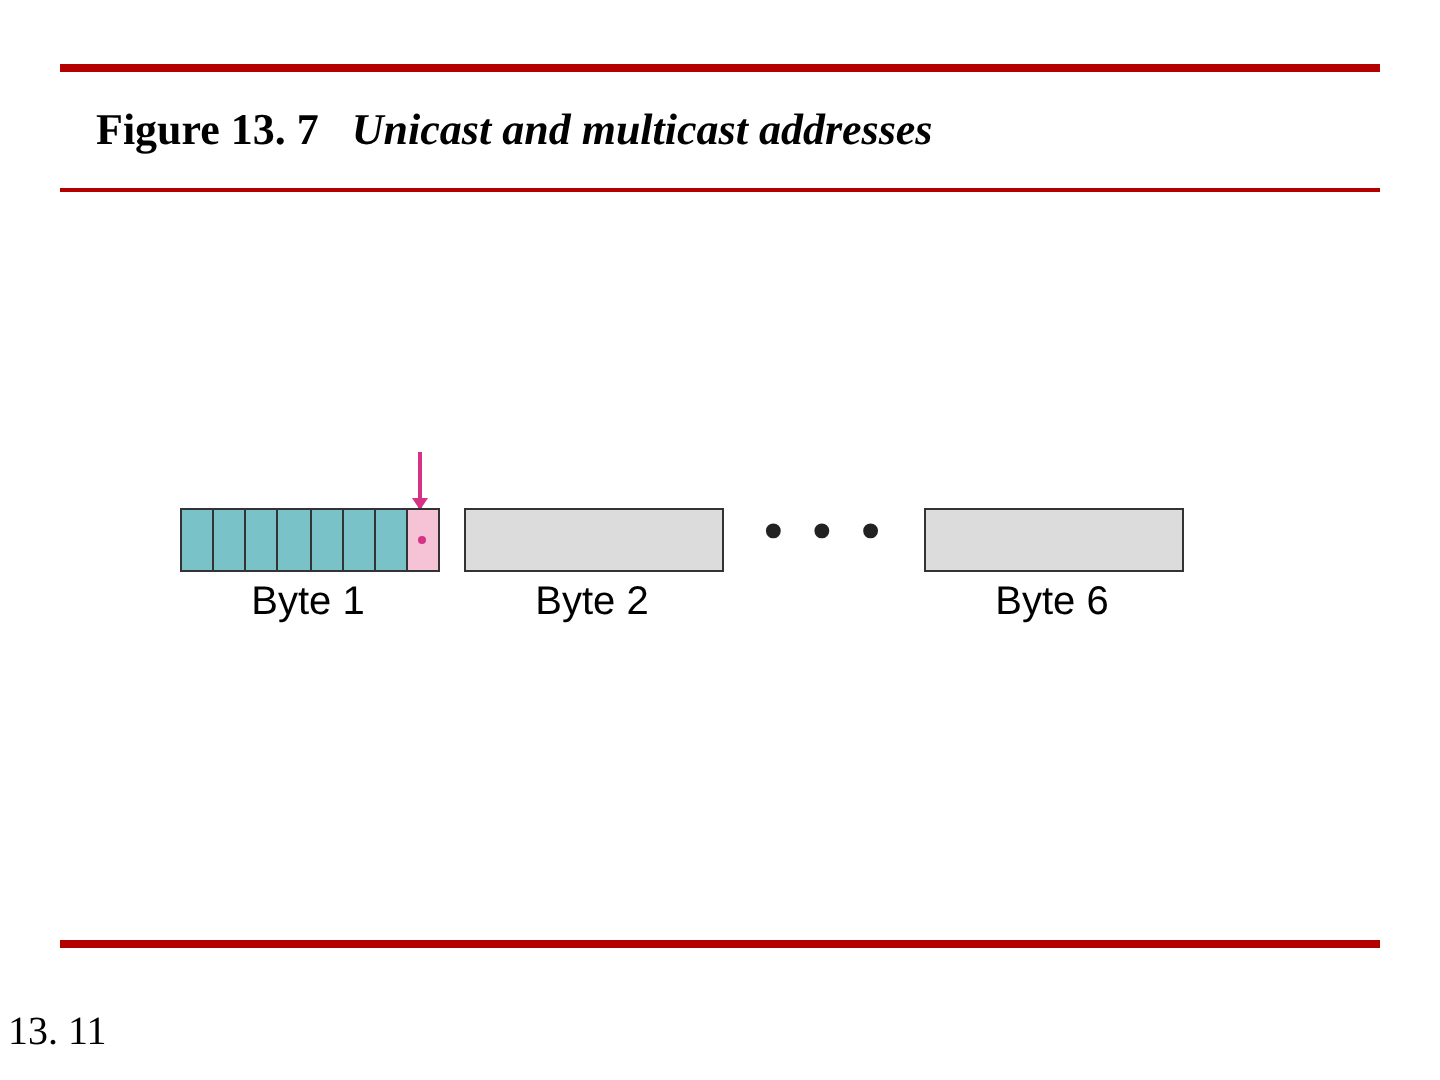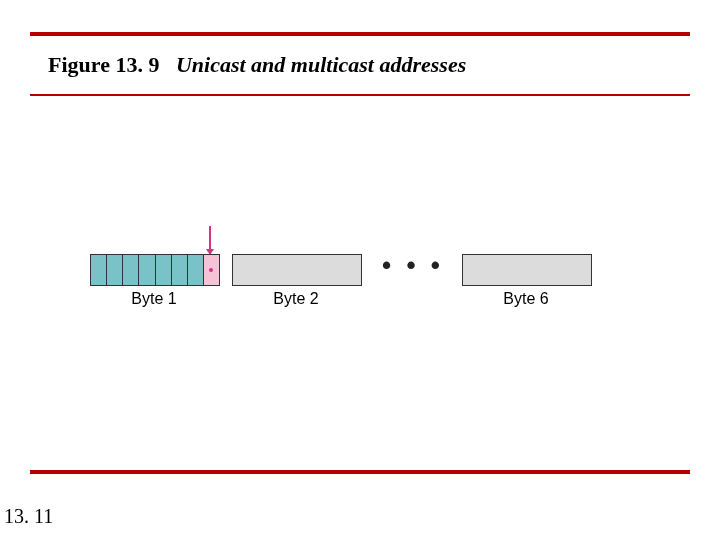--- a/index.html
+++ b/index.html
@@ -109,21 +109,21 @@
     text-align: center;
     font-size: 26px;
     font-family: "Trebuchet MS", Verdana, sans-serif;
     letter-spacing: 4px;
     color: #222;
     font-weight: bold;
   }
   .bytelabel {
     position: absolute;
     top: 80px;
-    font-size: 16px;
+    font-size: 20px;
     font-family: "Trebuchet MS", Verdana, sans-serif;
     color: #000;
     text-align: center;
   }
   .lb1 { left: 0;   width: 128px; }
   .lb2 { left: 142px; width: 128px; }
   .lb6 { left: 372px; width: 128px; }
   .callout {
     position: absolute;
     left: 119px;
@@ -143,21 +143,21 @@
     border-top: 6px solid #d63384;
   }
 </style>
 </head>
 <body>
 
 <div class="slide">
   <div class="bar top1"></div>
 
   <div class="title">
-    <span class="fig">Figure 13. 9</span>
+    <span class="fig">Figure 13. 7</span>
     &nbsp;
     <span class="cap">Unicast and multicast addresses</span>
   </div>
 
   <div class="bar top2"></div>
 
   <div class="diagram">
     <div class="callout"></div>
 
     <div class="byte byte1">

